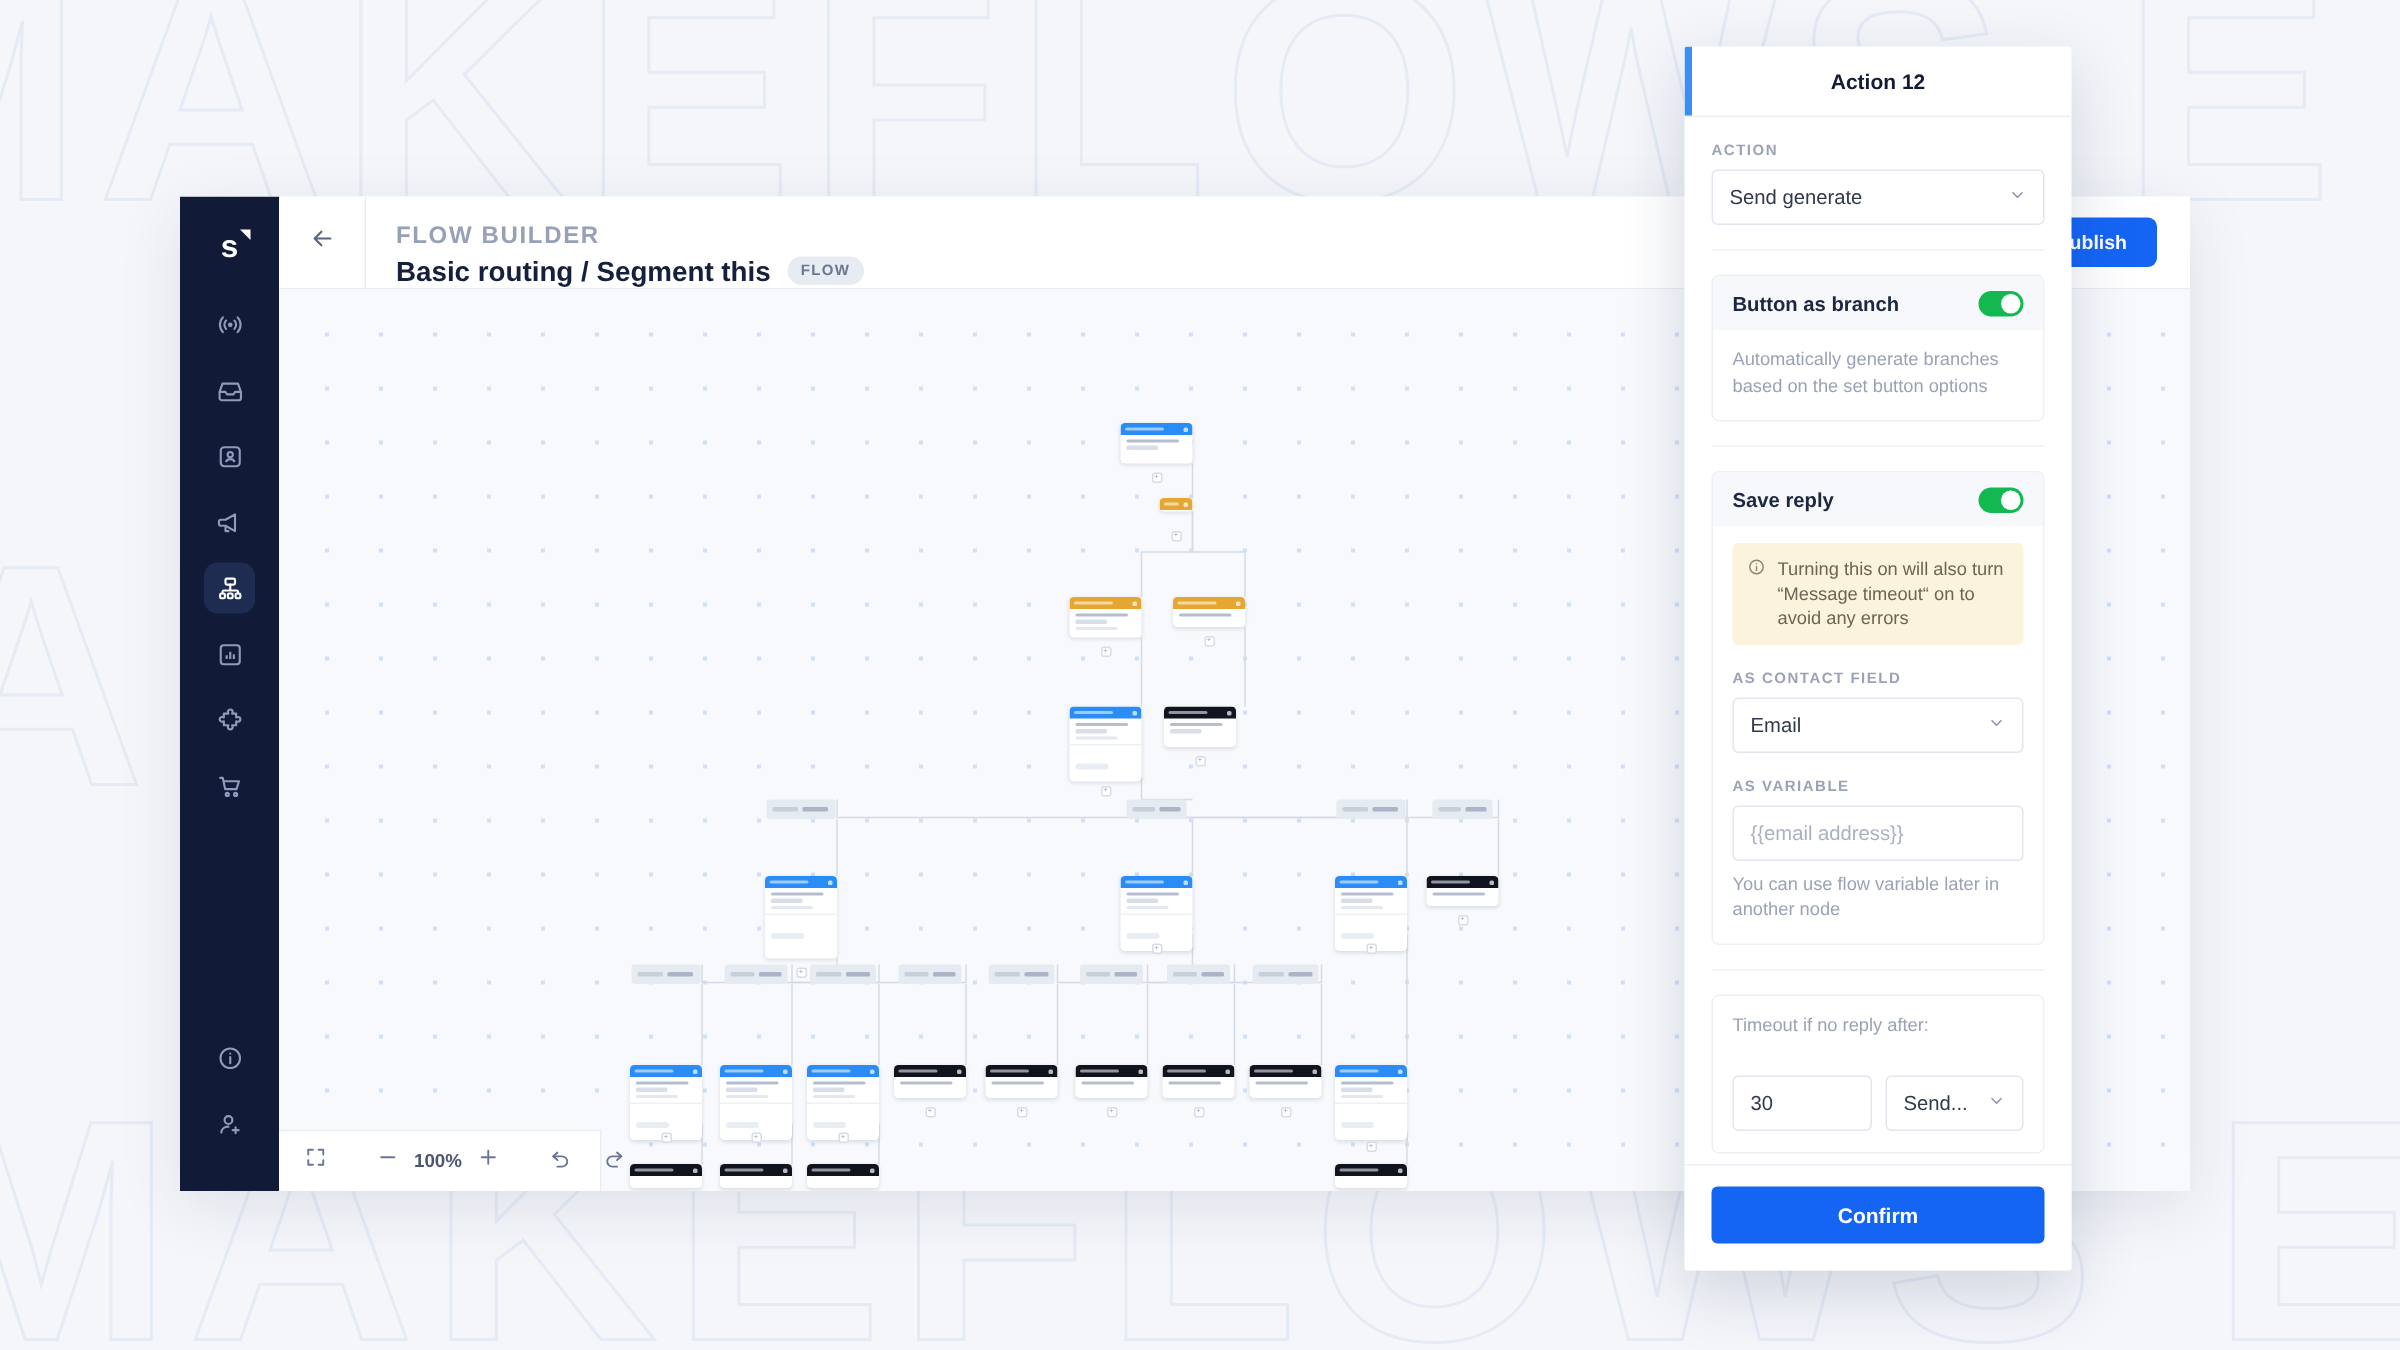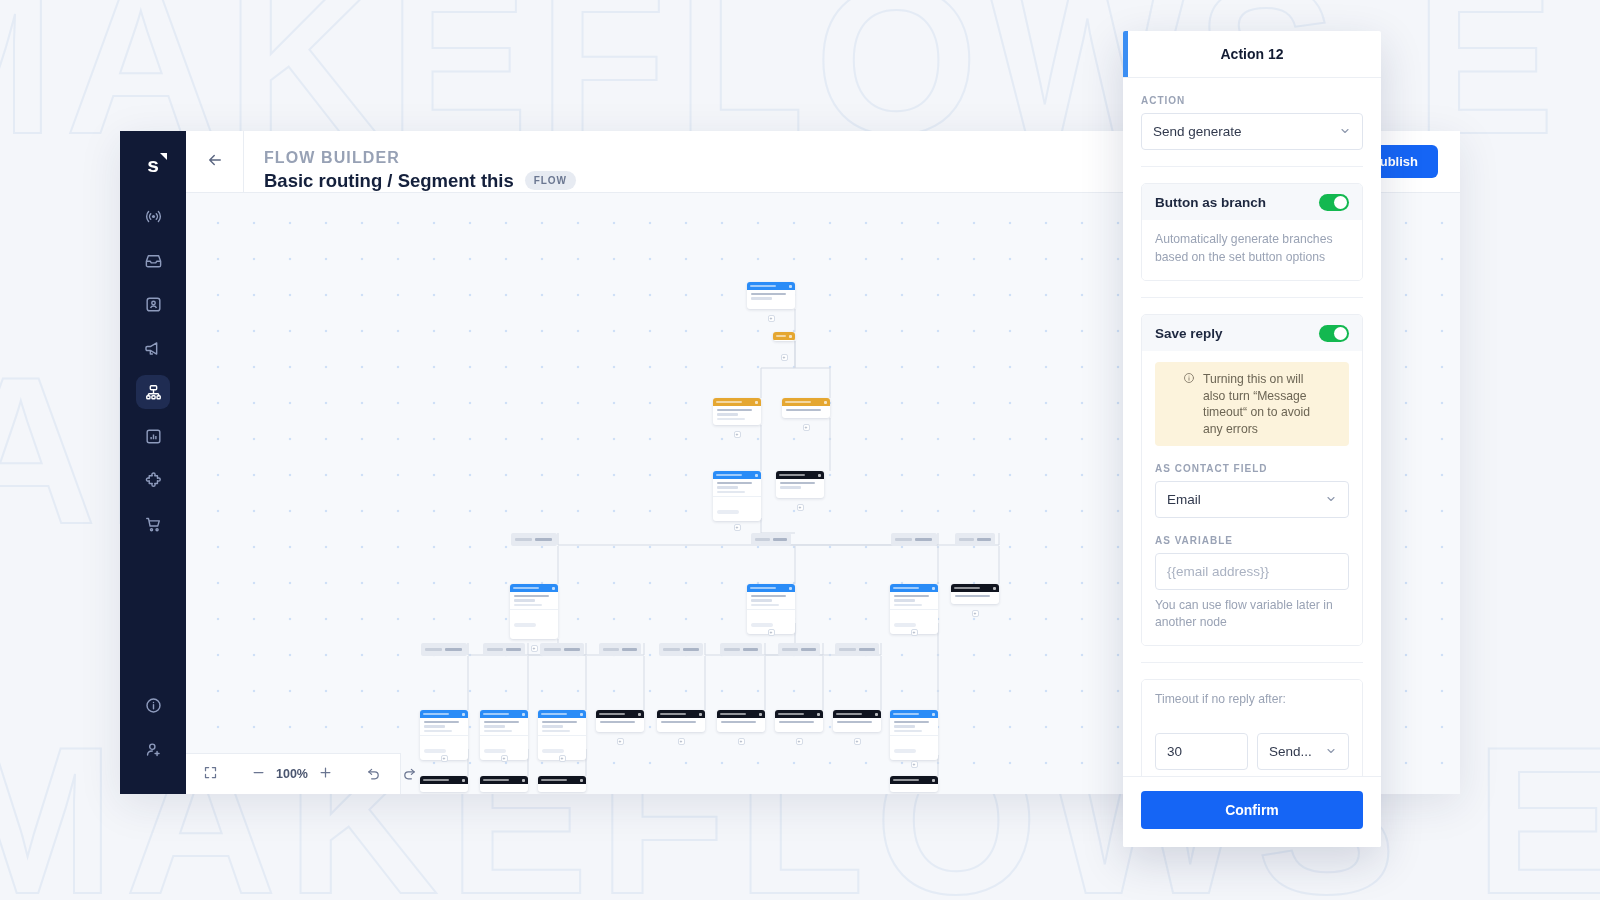--- a/index.html
+++ b/index.html
@@ -216,21 +216,21 @@
     width: 30px; height: 17px; border-radius: 9px; background: #13b850; position: relative;
   }
   .toggle .knob {
     position: absolute; right: 2px; top: 2px; width: 13px; height: 13px;
     border-radius: 50%; background: #fff;
   }
   .section-body { padding: 11px 13px 14px; background: #fff; }
   .muted { font-size: 12.2px; color: #9aa3b5; line-height: 1.45; }
 
   .notice {
-    background: #fcf3dc; border-radius: 4px; padding: 9px 28px;
+    background: #fcf3dc; border-radius: 4px; padding: 9px 10px;
     display: flex; gap: 8px; align-items: flex-start; margin-bottom: 4px;
   }
   .notice .ico { color: #8c8372; font-size: 11px; line-height: 1.35; flex: 0 0 auto; margin-top:1px;}
   .notice .ntext { font-size: 12.2px; color: #6c6554; line-height: 1.35; }
 
   .hint { font-size: 12.2px; color: #9aa3b5; line-height: 1.4; margin-top: 7px; }
 
   .timeout-row { display: flex; gap: 9px; margin-top: 24px; }
   .timeout-row .textbox { flex: 1 1 auto; }
   .timeout-row .select { width: 92px; flex: 0 0 92px; }

